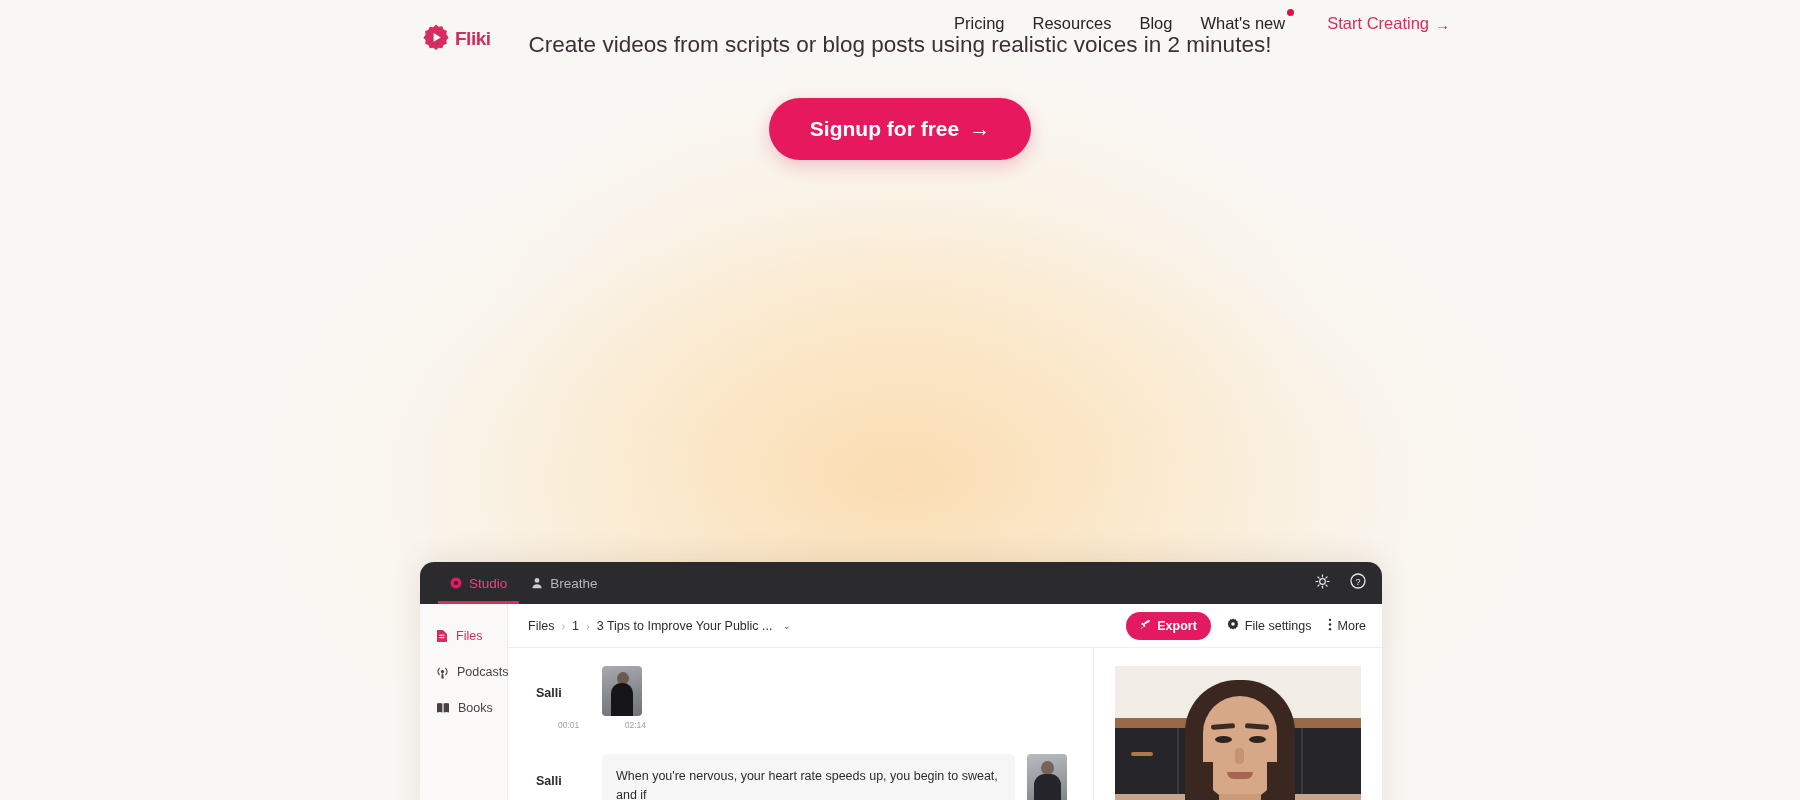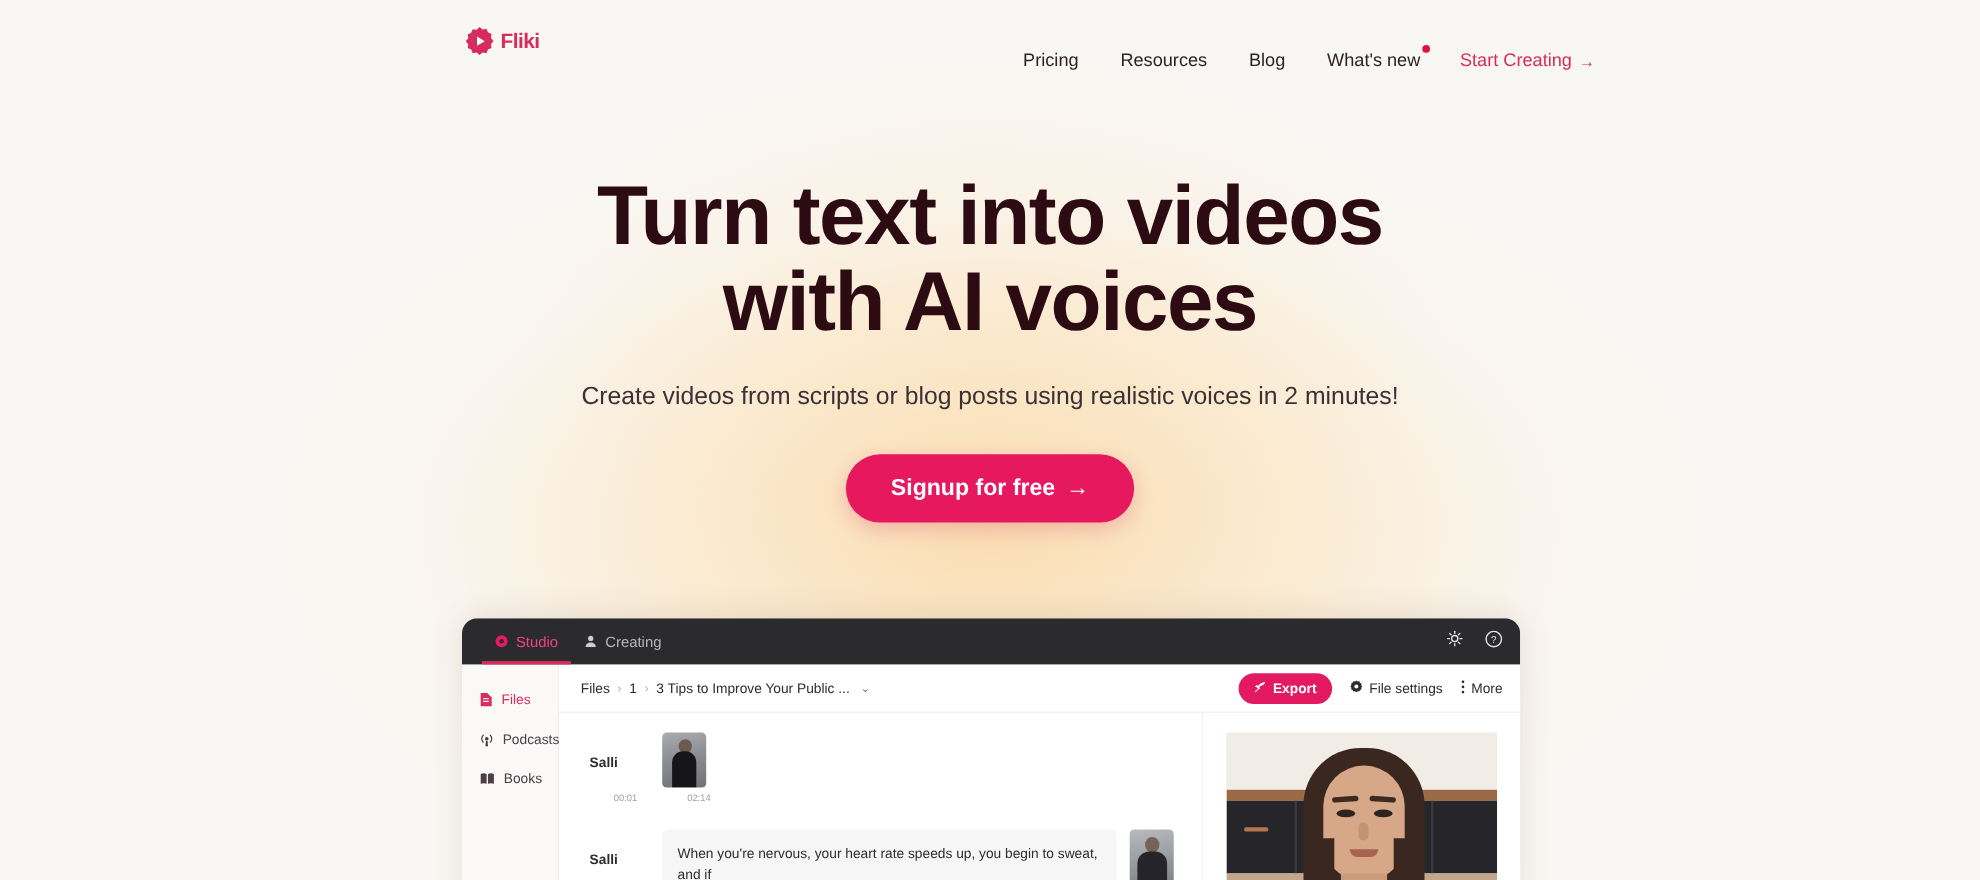--- a/index.html
+++ b/index.html
@@ -32,36 +32,37 @@
     display:flex; align-items:center; gap:5px;
     cursor:pointer;
   }
   .logo-mark { width:28px; height:28px; display:block; }
   .logo-text {
     font-size:19px; font-weight:700; color:#d62c5f;
     letter-spacing:-0.5px; line-height:1;
   }
 
   .nav {
-    position:absolute; right:350px; top:42px;
-    display:flex; align-items:center; gap:34px;
+    position:absolute; right:350px; top:10px;
+    display:flex; align-items:center; gap:24px;
   }
   .nav-link {
     font-size:16.5px; color:#2b2228; text-decoration:none;
     position:relative; white-space:nowrap; padding:4px 2px;
     cursor:pointer;
   }
   .nav-dot {
     position:absolute; top:-1px; right:-7px;
     width:7px; height:7px; border-radius:50%; background:#e0113f;
   }
   .nav-cta {
     font-size:16.5px; color:#d62c5f; text-decoration:none;
     display:flex; align-items:flex-end; gap:6px; white-space:nowrap;
     cursor:pointer;
+    margin-left:16px;
   }
   .nav-cta .arr { font-size:15px; }
 
   
   .hero { position:absolute; top:0; left:0; right:0; text-align:center; }
   .hero-title {
     margin-top:158px;
     font-size:76px; font-weight:700; line-height:1.03;
     color:#2c0b13; letter-spacing:-1.3px;
   }
@@ -255,24 +256,20 @@
         <span class="nav-dot"></span>
       </a>
       <a class="nav-cta">
         <span>Start Creating</span>
         <span class="arr">→</span>
       </a>
     </nav>
   </header>
 
   <section class="hero">
-    <h1 class="hero-title">
-      <span>Turn text into videos</span>
-      <span class="line2">with AI voices</span>
-    </h1>
     <p class="hero-sub">Create videos from scripts or blog posts using realistic voices in 2 minutes!</p>
     <button class="cta-btn">
       <span>Signup for free</span>
       <span>→</span>
     </button>
   </section>
 
   <div class="app-window">
 
     <div class="app-topbar">
@@ -285,21 +282,21 @@
         </span>
         <span>Studio</span>
       </div>
       <div class="app-tab">
         <span>
           <svg width="12" height="12" viewBox="0 0 12 12">
               <circle cx="6" cy="3.4" r="2.4" fill="#cfcbce"></circle>
               <path d="M1.4 11.2c0-2.6 2.1-4 4.6-4s4.6 1.4 4.6 4z" fill="#cfcbce"></path>
             </svg>
         </span>
-        <span>Creating</span>
+        <span>Breathe</span>
       </div>
       <div class="topbar-right">
         <span class="topbar-icon">
           <svg width="15" height="15" viewBox="0 0 16 16">
             <circle cx="8" cy="8" r="3" fill="none" stroke="#e7e4e6" stroke-width="1.3"></circle>
             <g stroke="#e7e4e6" stroke-width="1.3" stroke-linecap="round">
               <line x1="8" y1="1" x2="8" y2="3"></line>
                 <line x1="8" y1="13" x2="8" y2="15"></line>
               <line x1="1" y1="8" x2="3" y2="8"></line>
                 <line x1="13" y1="8" x2="15" y2="8"></line>

